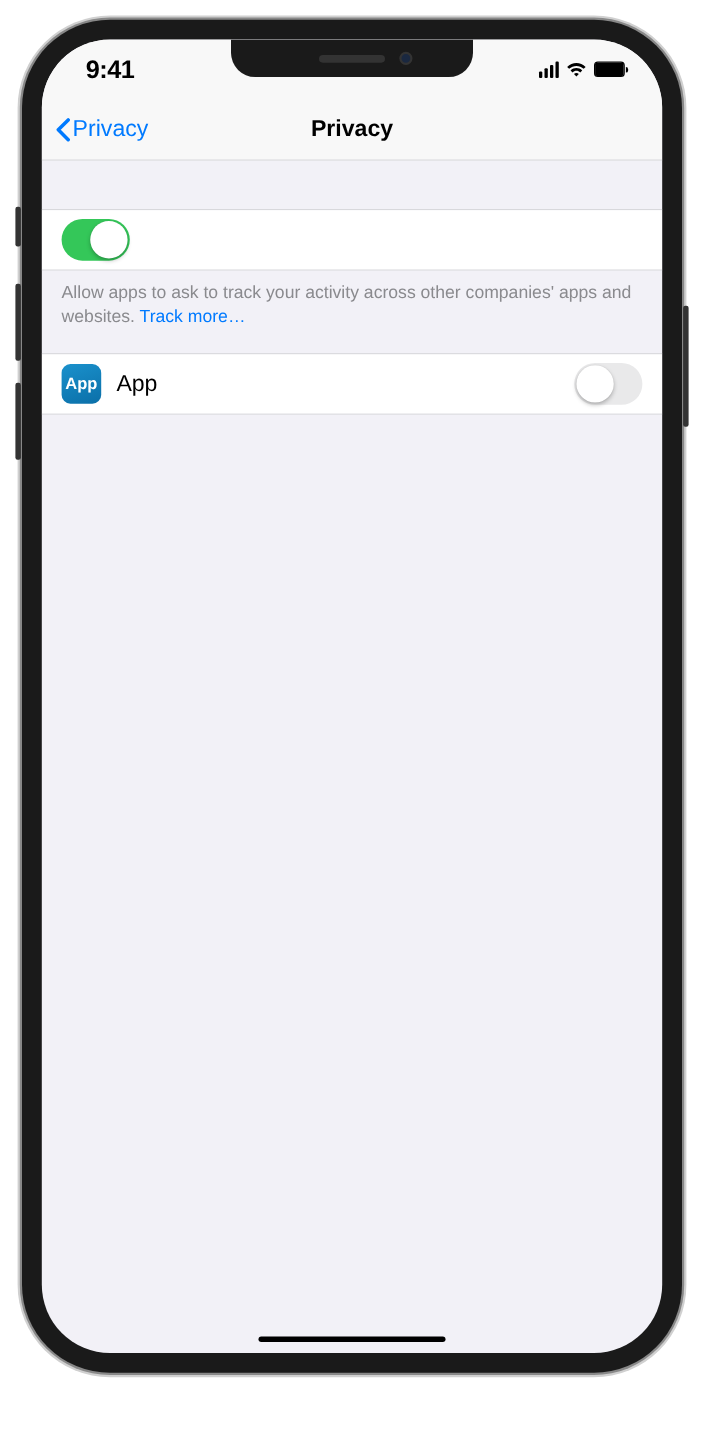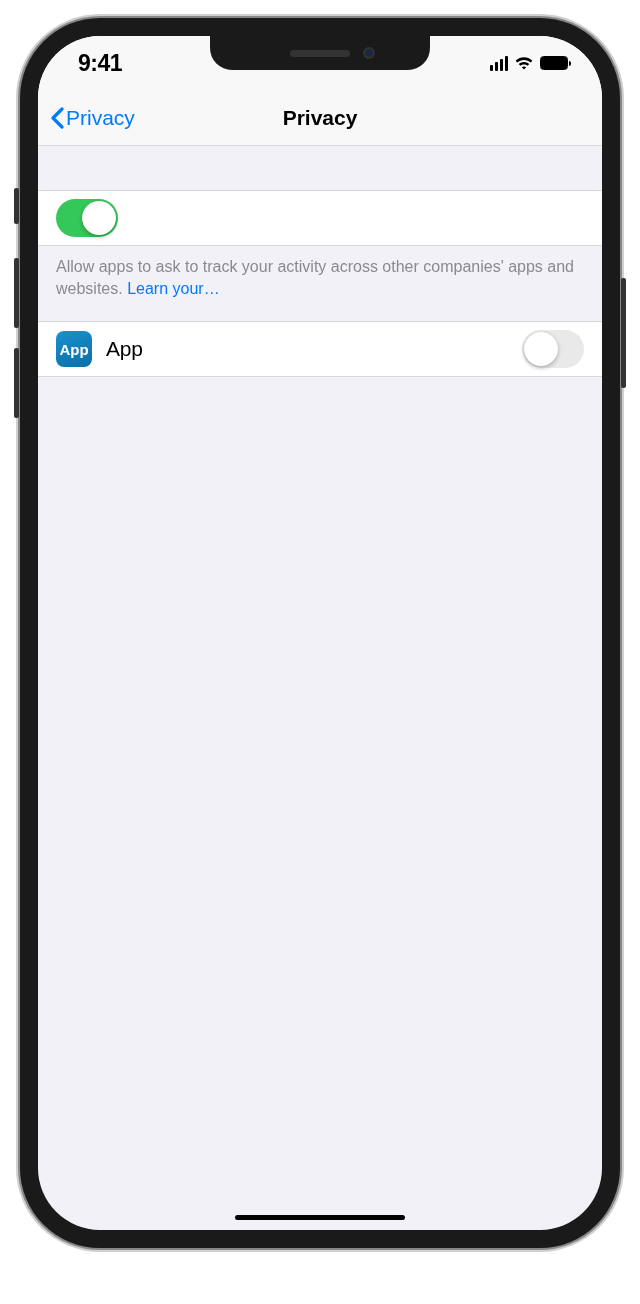--- a/index.html
+++ b/index.html
@@ -219,21 +219,21 @@
       <div class="nav-title">Privacy</div>
     </div>
 
     <div class="settings-group">
       <div class="row">
         <div class="toggle on">
           <div class="toggle-knob"></div>
         </div>
       </div>
       <div class="footer-text">
-        <span>Allow apps to ask to track your activity across other companies' apps and websites. </span><a>Learn your…</a>
+        <span>Allow apps to ask to track your activity across other companies' apps and websites. </span><a>Track more…</a>
       </div>
     </div>
 
     <div>
       <div class="row">
         <div class="app-icon">App</div>
         <span class="row-label">App</span>
         <div class="toggle off">
           <div class="toggle-knob"></div>
         </div>

